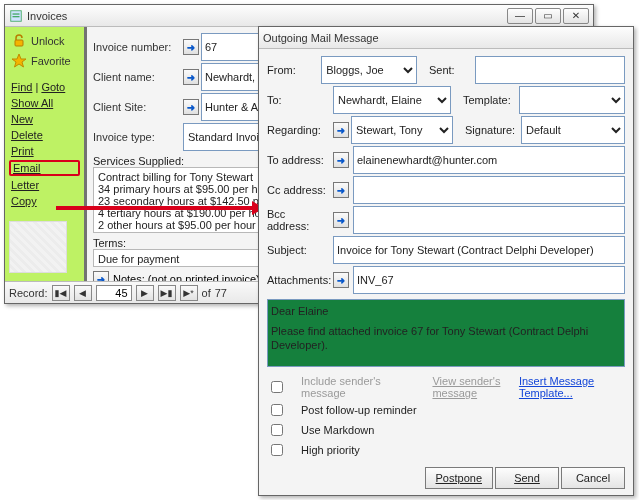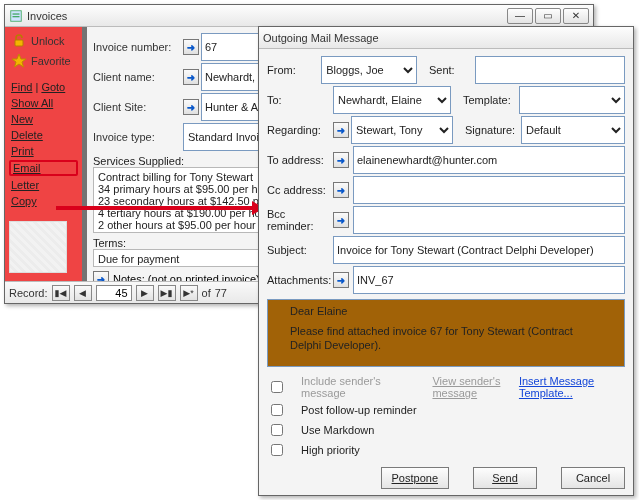--- a/index.html
+++ b/index.html
@@ -8,21 +8,21 @@
   .window { position: absolute; border: 1px solid #666; background: #f4f4f4; box-shadow: 2px 2px 4px rgba(0,0,0,0.3); }
   .titlebar { display: flex; align-items: center; height: 22px; background: linear-gradient(#fdfdfd,#e8e8e8); border-bottom: 1px solid #bbb; padding: 0 4px; }
   .titlebar .ticon { width: 14px; height: 14px; margin-right: 4px; display:inline-flex; align-items:center; justify-content:center; }
   .titlebar .title { flex: 1; color: #333; }
   .winbtns { display: flex; gap: 2px; }
   .winbtn { width: 26px; height: 16px; border: 1px solid #888; border-radius: 2px; background: linear-gradient(#fdfdfd,#e4e4e4); display: flex; align-items: center; justify-content: center; font-size: 10px; color:#333; }
 
   
   #invoices { left: 4px; top: 4px; width: 590px; height: 300px; }
   #inv-body { display: flex; height: calc(100% - 22px - 22px); }
-  .sidebar { width: 82px; background: #ef4444; border-right: 5px solid #737373; padding: 4px 4px; }
+  .sidebar { width: 82px; background: #bef264; border-right: 3px solid #737373; padding: 4px 4px; }
   .side-item { display: flex; align-items: center; gap: 4px; padding: 2px 2px; color: #333; }
   .side-item svg { width: 16px; height: 16px; }
   .side-sep { height: 8px; }
   .side-link { padding: 2px 2px; color: #222; cursor: default; }
   .side-link u { text-decoration: underline; }
   .side-link.active { border: 2px solid #d9001b; border-radius: 2px; padding: 0 2px; margin: 1px 0;}
 
   .form { flex: 1; padding: 4px 6px; overflow: hidden; }
   .row { display: flex; align-items: center; margin: 2px 0; gap: 4px; min-height:20px; }
   .lbl { width: 86px; color: #333; }
@@ -51,27 +51,27 @@
   #mail { left: 258px; top: 26px; width: 376px; height: 470px; z-index: 10; }
   #mail-body { padding: 6px 8px; height: calc(100% - 22px); display:flex; flex-direction:column; overflow:hidden;}
   .mrow { display:flex; align-items:center; gap:4px; margin:1px 0; min-height:20px;}
   .mlbl { width:62px; text-align:left; color:#222;}
   .mlbl2 { width:52px; text-align:left; color:#222;}
   .mselwrap { display:flex; align-items:center; gap:2px; }
   .msel { width:118px; }
   .wide { flex:1; }
   .addr { flex:1; }
   .addr input { width:100%; }
-  .bodyarea { flex:1; border:1px solid #7a9ac0; background:#a16207; margin-top:4px; padding:4px 22px; color:#222; line-height:14px; overflow:hidden;}
+  .bodyarea { flex:1; border:1px solid #7a9ac0; background:#15803d; margin-top:4px; padding:4px 3px; color:#222; line-height:14px; overflow:hidden;}
   .footer { padding-top:6px; }
   .chk { display:flex; align-items:center; gap:15px; margin:2px 0; color:#222;}
   .chk input { width:12px; height:12px; }
   .link { color:#1446d8; text-decoration:underline; cursor:default;}
   .grey { color:#9a9a9a; text-decoration:underline; }
-  .btnrow { display:flex; justify-content:flex-end; gap:24px; margin-top:6px;}
+  .btnrow { display:flex; justify-content:flex-end; gap:2px; margin-top:6px;}
   .btn { min-width:64px; height:22px; border:1px solid #7a7a7a; background:linear-gradient(#fdfdfd,#e4e4e4); display:inline-flex; align-items:center; justify-content:center; padding:0 10px; color:#222; }
   .footer-flex { display:flex; justify-content:space-between; align-items:flex-start;}
 </style>
 </head>
 <body>
 
 <div id="invoices" class="window">
   <div class="titlebar">
     <span class="ticon">
       <svg viewBox="0 0 16 16">
@@ -216,21 +216,21 @@
       <span class="mlbl">To address:</span>
       <span class="pick">➜</span>
       <span class="addr"><input class="text" value="elainenewhardt@hunter.com" style=""></span>
     </div>
     <div class="mrow">
       <span class="mlbl">Cc address:</span>
       <span class="pick">➜</span>
       <span class="addr"><input class="text" value="" style=""></span>
     </div>
     <div class="mrow">
-      <span class="mlbl">Bcc reminder:</span>
+      <span class="mlbl">Bcc address:</span>
       <span class="pick">➜</span>
       <span class="addr"><input class="text" value="" style=""></span>
     </div>
     <div class="mrow">
       <span class="mlbl">Subject:</span>
       <span class="addr"><input class="text" value="Invoice for Tony Stewart (Contract Delphi Developer)" style=""></span>
     </div>
     <div class="mrow">
       <span class="mlbl">Attachments:</span>
       <span class="pick">➜</span>

